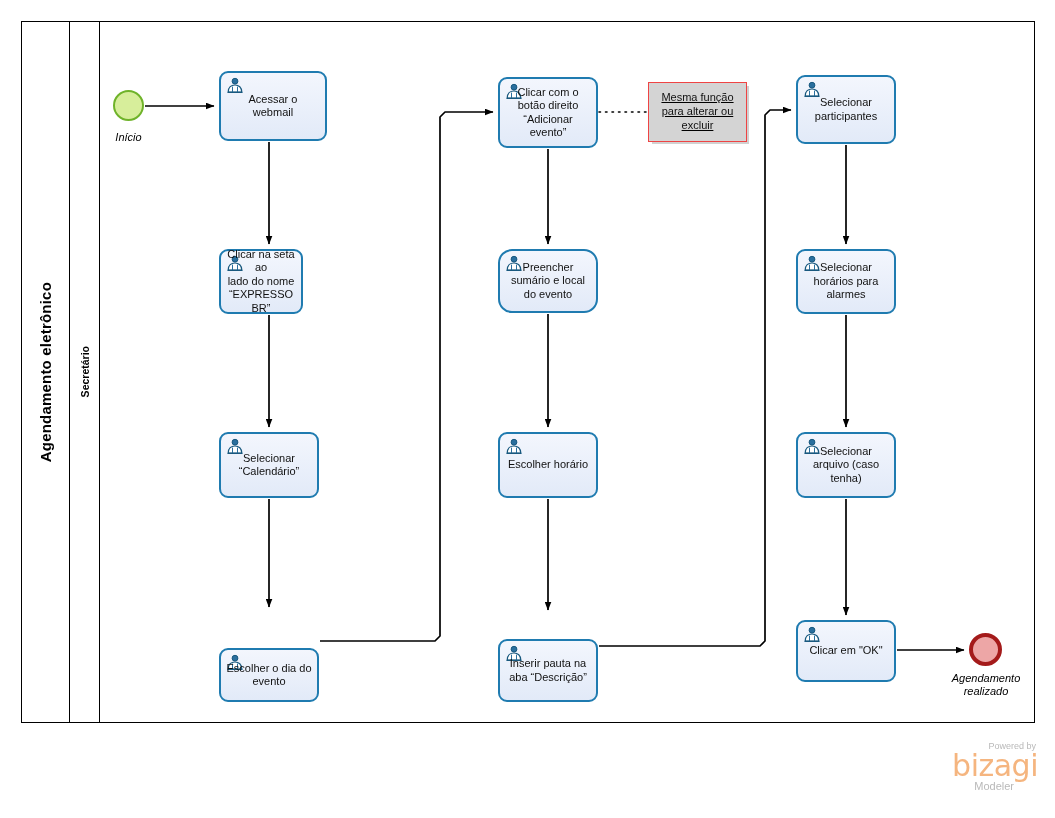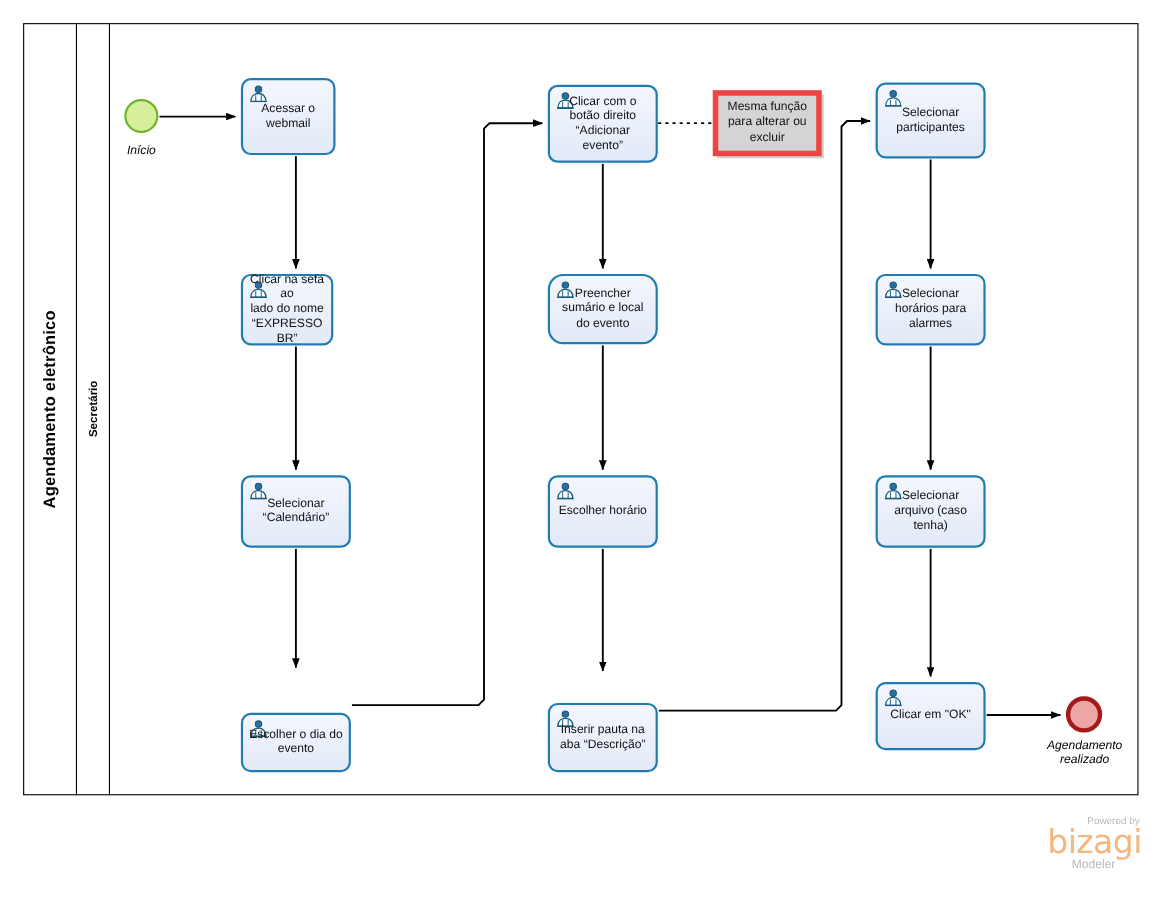--- a/index.html
+++ b/index.html
@@ -138,25 +138,26 @@
     width: 18px;
     height: 16px;
     z-index: 1;
   }
 
   
   .annotation {
     position: absolute;
     box-sizing: border-box;
     background: #d4d4d4;
-    border: 5px solid #ef4444;
+    border: 1px solid #ef4444;
     box-shadow: 3px 3px 0 -1px rgba(0,0,0,0.18);
     display: flex;
     align-items: center;
     justify-content: center;
+    text-decoration: underline;
   }
   .annotation-label {
     font-size: 11px;
     line-height: 1.25;
     color: #111111;
     text-align: center;
     white-space: pre-line;
     padding: 0 5px;
   }
 
@@ -223,21 +224,21 @@
         <polyline points="599,646 760,646 765,641 765,115 770,110 791,110" fill="none" stroke="#000000" stroke-width="1.7" stroke-linejoin="round" marker-end="url(#arrowhead)"></polyline>
         <polyline points="846,145 846,244" fill="none" stroke="#000000" stroke-width="1.7" stroke-linejoin="round" marker-end="url(#arrowhead)"></polyline>
         <polyline points="846,315 846,427" fill="none" stroke="#000000" stroke-width="1.7" stroke-linejoin="round" marker-end="url(#arrowhead)"></polyline>
         <polyline points="846,499 846,615" fill="none" stroke="#000000" stroke-width="1.7" stroke-linejoin="round" marker-end="url(#arrowhead)"></polyline>
         <polyline points="897,650 964,650" fill="none" stroke="#000000" stroke-width="1.7" stroke-linejoin="round" marker-end="url(#arrowhead)"></polyline>
         <polyline points="599,112 646,112" fill="none" stroke="#000000" stroke-width="1.6" stroke-dasharray="1.5 5" stroke-linecap="round"></polyline>
       </g>
   </svg>
 
   <div id="nodes-layer">
-      <div class="task" style="left: 219px; top: 71px; width: 86px; height: 70px;">
+      <div class="task" style="left: 219px; top: 71px; width: 108px; height: 70px;">
         <span class="task-icon"><svg viewBox="0 0 18 16" width="18" height="16">
             <circle cx="9" cy="4.2" r="2.9" fill="#2a6f9e" stroke="#19597f" stroke-width="1"></circle>
             <path d="M2.2 15.2 C2.2 10.4 5.3 8 9 8 C12.7 8 15.8 10.4 15.8 15.2 Z" fill="#ffffff" stroke="#19597f" stroke-width="1.2"></path>
             <path d="M6.5 15.2 L6.5 9.6 M11.5 15.2 L11.5 9.6" stroke="#2a6f9e" stroke-width="1" fill="none"></path>
             <path d="M1.6 15.4 L16.4 15.4" stroke="#19597f" stroke-width="1.3"></path>
           </svg></span>
         <div class="task-label">Acessar o
 webmail</div>
       </div>
       <div class="task" style="left: 219px; top: 249px; width: 84px; height: 65px;">

